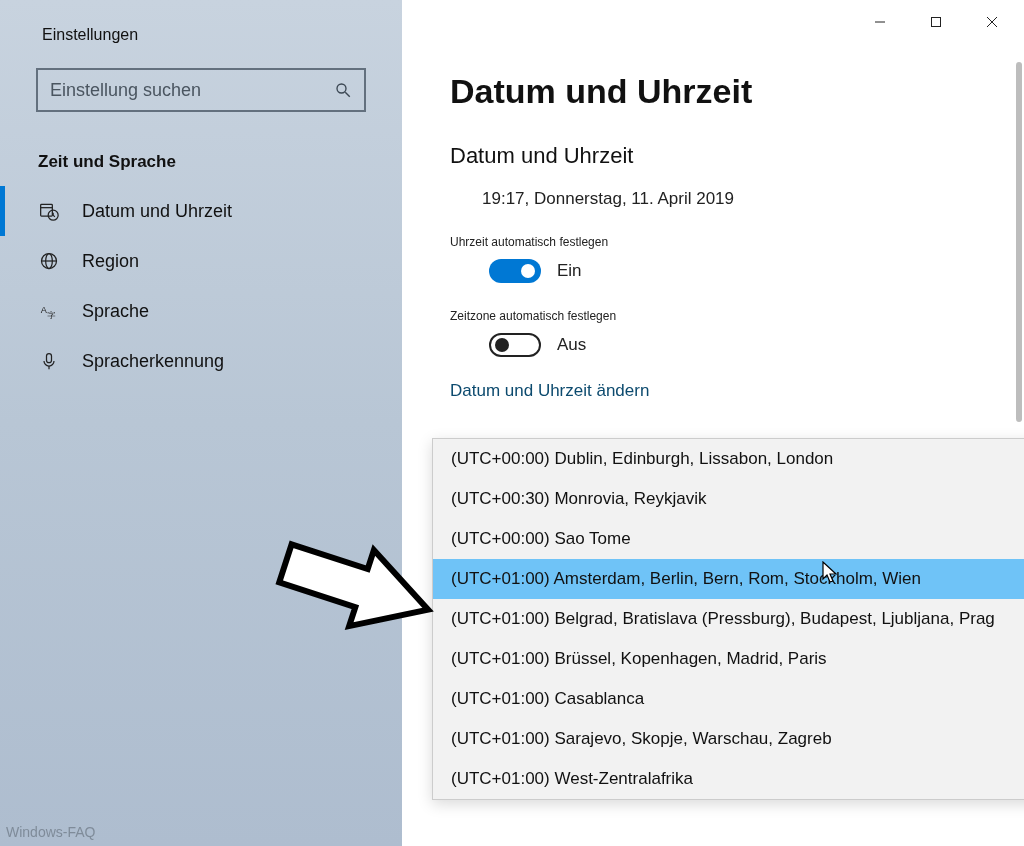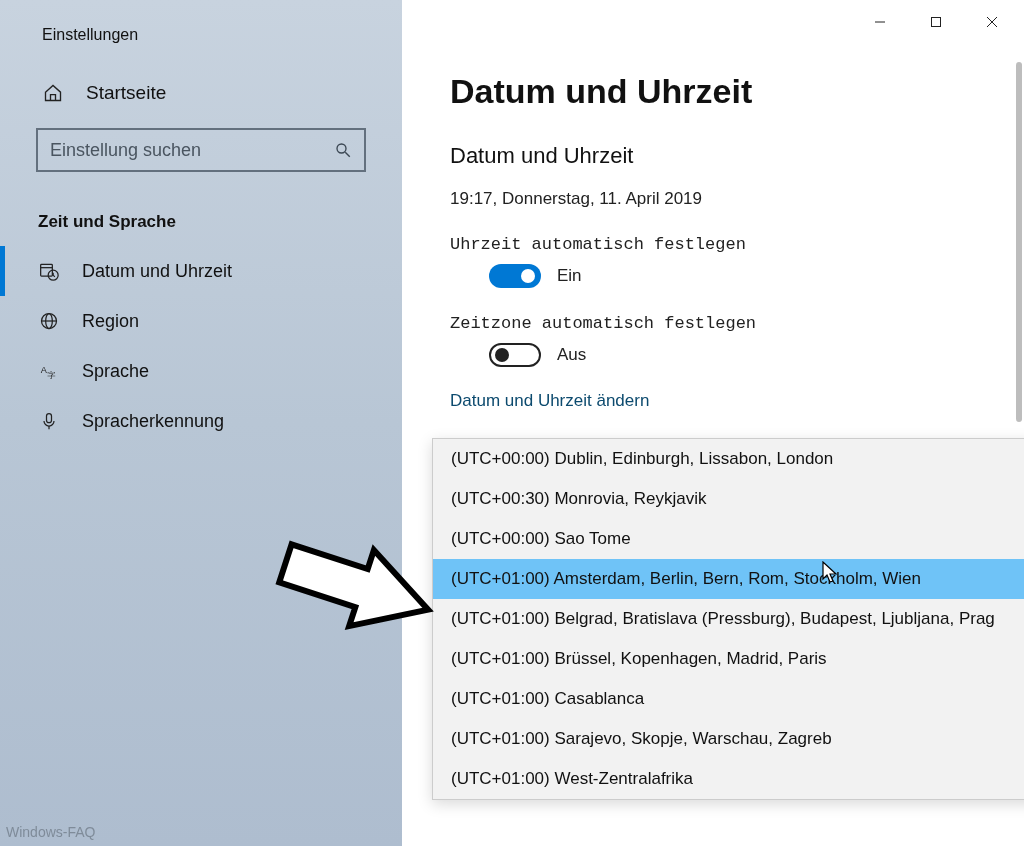--- a/index.html
+++ b/index.html
@@ -24,22 +24,22 @@
 
   
   .main { flex: 1; display: flex; flex-direction: column; position: relative; }
   .titlebar { height: 44px; display: flex; justify-content: flex-end; align-items: center; padding-right: 4px; }
   .titlebtn { width: 56px; height: 40px; display:flex; align-items:center; justify-content:center; color:#222; }
 
   
   .content { padding: 10px 0 0 48px; position: relative; }
   .h1 { font-size: 34px; font-weight: 600; color: #111; margin-top: 18px; }
   .h2 { font-size: 22px; font-weight: 500; color: #111; margin-top: 32px; }
-  .datetime { font-size: 17px; color: #222; margin-top: 20px; }
-  .section-label { font-size: 17px; color: #222; margin-top: 26px; font-family: Liberation Mono, monospace; }
+  .datetime { font-size: 17px; color: #222; margin-top: 20px; margin-left: 32px; }
+  .section-label { font-size: 12px; color: #222; margin-top: 26px; }
   .toggle-row { display:flex; align-items:center; margin-top: 10px; padding-left: 39px; }
   .toggle { width: 52px; height: 24px; border-radius: 12px; position: relative; margin-right: 16px; }
   .toggle .knob { width: 14px; height: 14px; border-radius: 50%; position: absolute; top: 5px; }
   .toggle.on { background: #0078d4; }
   .toggle.on .knob { background: #fff; right: 6px; }
   .toggle.off { background: transparent; border: 2px solid #222; }
   .toggle.off .knob { background: #222; left: 4px; top: 3px; }
   .toggle-label { font-size: 17px; color: #222; }
   .section-cut { font-size: 17px; color: #0c4a6e; margin-top: 24px; position: relative; overflow:hidden; height: 18px; }
 
@@ -58,29 +58,20 @@
   .cursor { position: absolute; left: 822px; top: 561px; pointer-events:none; }
 </style>
 </head>
 <body>
 
 <div class="window">
 
   <div class="sidebar">
     <div class="side-title">Einstellungen</div>
 
-    <div class="side-home">
-      <span class="icon">
-        <svg width="20" height="20" viewBox="0 0 24 24" fill="none" stroke="#222" stroke-width="1.6">
-            <path d="M3 11 L12 3 L21 11 V21 H3 Z"></path>
-            <path d="M9 21 V14 H15 V21"></path>
-          </svg>
-      </span>
-      <span class="label">Startseite</span>
-    </div>
 
     <div class="side-search">
       <input type="text" placeholder="Einstellung suchen" style="">
       <span class="icon">
         <svg width="18" height="18" viewBox="0 0 24 24" fill="none" stroke="#3a4652" stroke-width="1.8">
             <circle cx="10" cy="10" r="6"></circle>
             <line x1="15" y1="15" x2="21" y2="21"></line>
           </svg>
       </span>
     </div>

